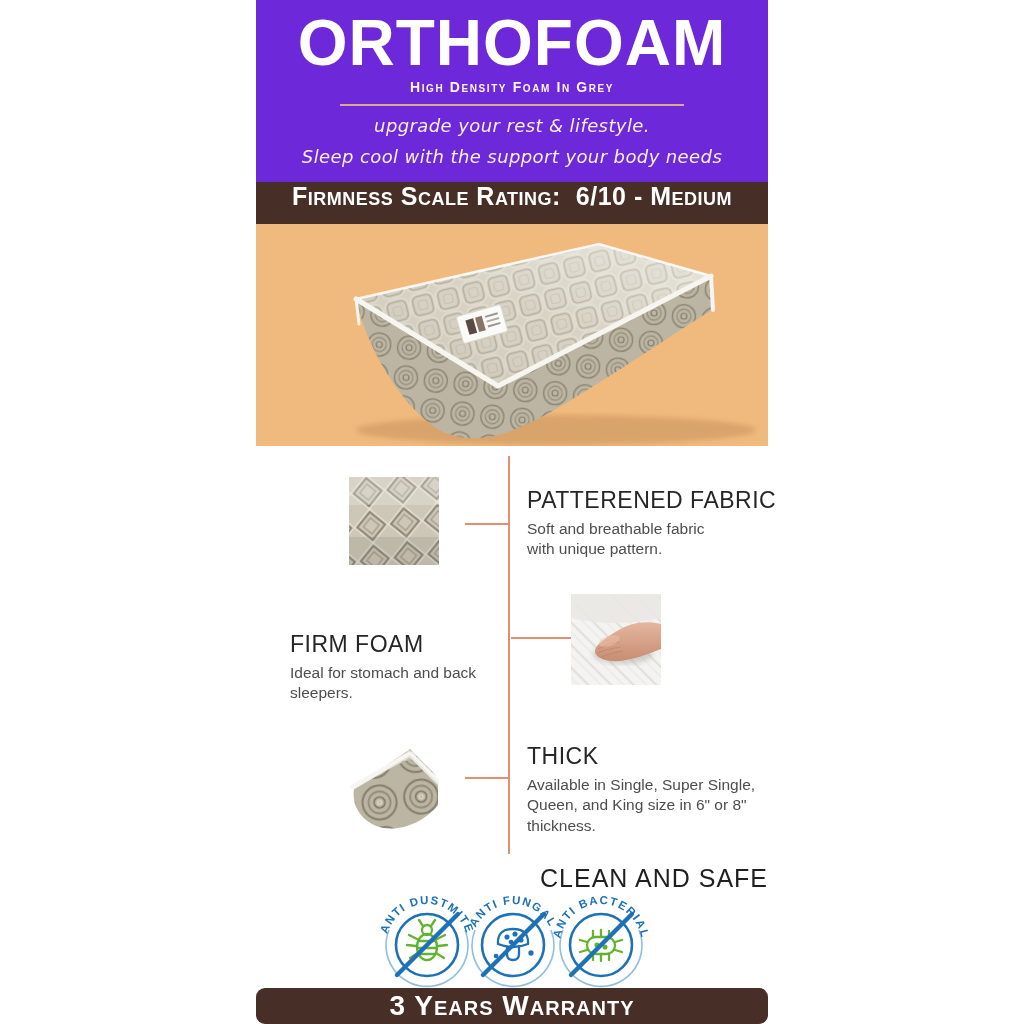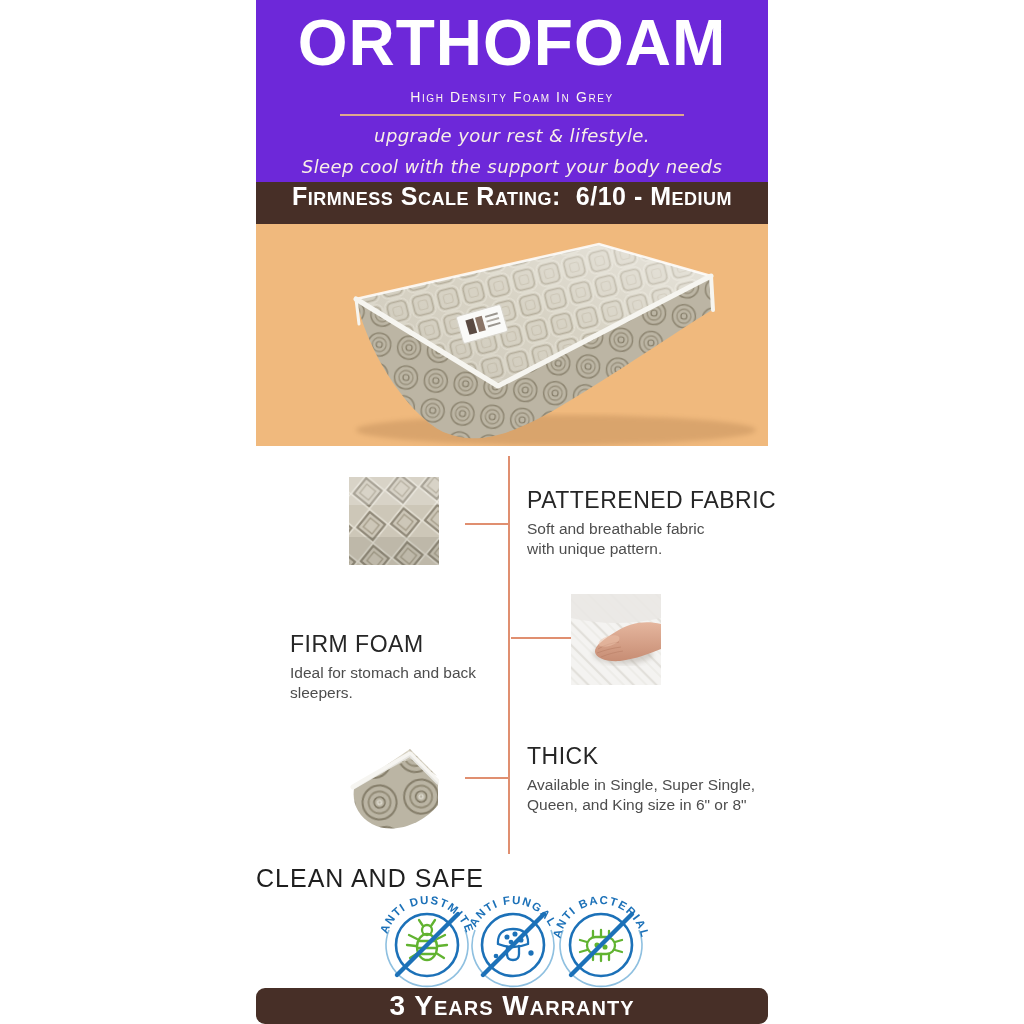--- a/index.html
+++ b/index.html
@@ -2,37 +2,37 @@
 <html><head>
 <meta charset="utf-8">
 <style>
   html,body{margin:0;padding:0;background:#fff;}
   #poster{position:relative;width:1024px;height:1024px;background:#ffffff;overflow:hidden;
           font-family:"Liberation Sans", sans-serif;}
   .abs{position:absolute;}
   
   #header{left:256px;top:0;width:512px;height:182px;background:#6d28d9;text-align:center;}
   #brand-title{margin-top:10px;font-size:64px;font-weight:800;color:#fff;letter-spacing:1px;line-height:1.05;}
-  #brand-subtitle{margin-top:12px;font-size:14px;font-weight:400;color:#fdf6ef;letter-spacing:1.6px;
+  #brand-subtitle{margin-top:2px;font-size:14px;font-weight:700;color:#fdf6ef;letter-spacing:1.6px;
                   font-variant:small-caps;}
   #divider-line{width:344px;height:0;border-top:2px solid #dfa88d;margin:9px auto 8px auto;}
   .tagline{font-size:18px;font-style:italic;color:#f8efe7;line-height:1.28;letter-spacing:.4px;
            font-family:"DejaVu Sans", sans-serif;margin-top:8px;}
   #firmness{left:256px;top:182px;width:512px;height:42px;background:#472f27;color:#fff;
             display:flex;align-items:flex-start;justify-content:center;}
   #firmness-text{font-size:25px;font-weight:700;font-variant:small-caps;letter-spacing:.5px;white-space:pre;}
   #hero{left:256px;top:224px;width:512px;height:222px;background:#f0b97d;}
   
   .vline{left:508px;top:456px;width:2px;height:398px;background:#e08f70;}
   .hline{height:2px;background:#e08f70;}
   .feat-img{border:0;}
   .feat-heading{font-size:23px;font-weight:400;color:#262626;letter-spacing:.5px;line-height:1.12;}
   .feat-line{font-size:15.5px;color:#4d4d4d;line-height:1.32;}
   .ta-r{}
-  #clean-heading{left:256px;top:864px;width:512px;text-align:left;font-size:25px;font-weight:400;
+  #clean-heading{left:256px;top:864px;width:512px;text-align:right;font-size:25px;font-weight:400;
                  color:#1f1f1f;letter-spacing:1px;}
   #warranty{left:256px;top:988px;width:512px;height:36px;background:#472f27;color:#fff;
             display:flex;align-items:center;justify-content:center;border-radius:9px;}
   #warranty-text{font-size:28px;font-weight:700;font-variant:small-caps;letter-spacing:1px;}
   .badge{width:96px;height:96px;}
   .badge-arc-label{font-size:11.5px;font-weight:700;letter-spacing:1.4px;fill:#1c71b8;
                    font-family:"Liberation Sans", sans-serif;}
 </style>
 </head>
 <body>
@@ -167,20 +167,21 @@
     <path d="M4,46 L60,12 L88,40 L88,62 C72,82 42,92 22,81 C8,73 2,60 4,46 Z" fill="url(#pswirlbig)"></path>
     <path d="M10,40 L60,6 L87,33 L60,16 Z" fill="url(#ptop)"></path>
     <path d="M3,44 L60,11 L88,39" fill="none" stroke="#f6f5f1" stroke-width="5" stroke-linejoin="round" stroke-linecap="round"></path>
     <path d="M4,46 L60,12 L88,40 L88,62 C72,82 42,92 22,81 C8,73 2,60 4,46 Z" fill="#2e2817" opacity="0.07"></path>
   </svg>
   <div class="abs" style="left:527px;top:744px;width:250px">
     <div class="feat-heading">THICK</div>
     <div style="height:5px"></div>
     <div class="feat-line">Available in Single, Super Single,</div>
     <div class="feat-line">Queen, and King size in 6" or 8"</div>
+    <div class="feat-line">thickness.</div>
   </div>
 
   <div id="clean-heading" class="abs">CLEAN AND SAFE</div>
 
   <svg class="abs badge" style="left:379px;top:892px" viewBox="0 0 96 96">
     <path id="arc1" d="M 7,53 A 41,41 0 0 1 89,53" fill="none"></path>
     <path d="M 10,38 A 41,41 0 1 0 86,38" fill="none" stroke="#8fc0e0" stroke-width="1.6"></path>
     <circle cx="48" cy="53" r="31" fill="none" stroke="#1c71b8" stroke-width="2.6"></circle>
     <g stroke="#61b330" stroke-width="2.3" fill="none" stroke-linecap="round">
       <circle cx="48" cy="38" r="5"></circle>

